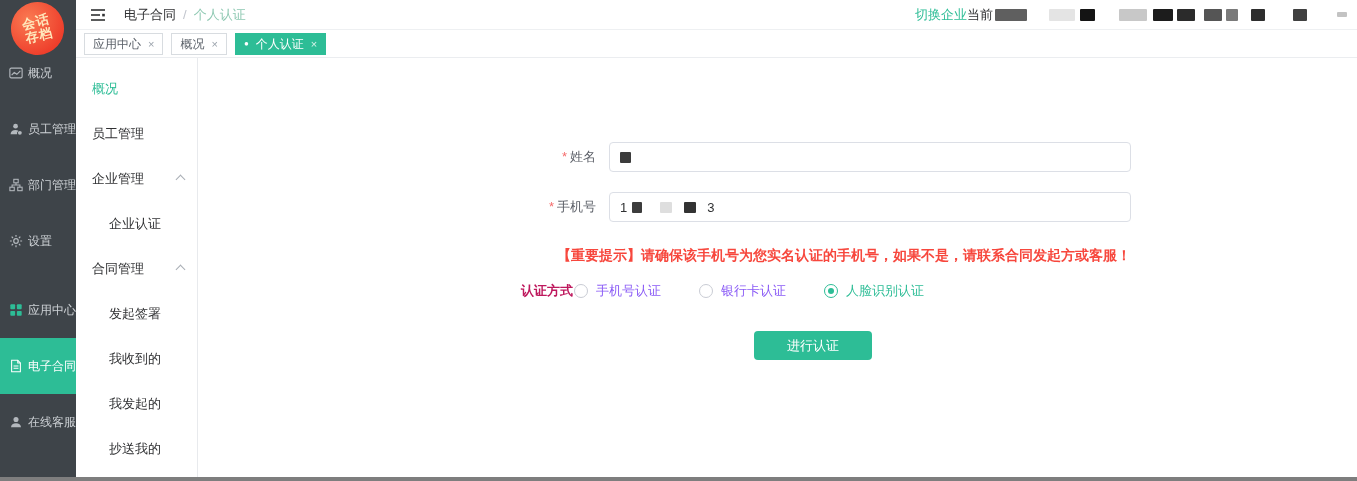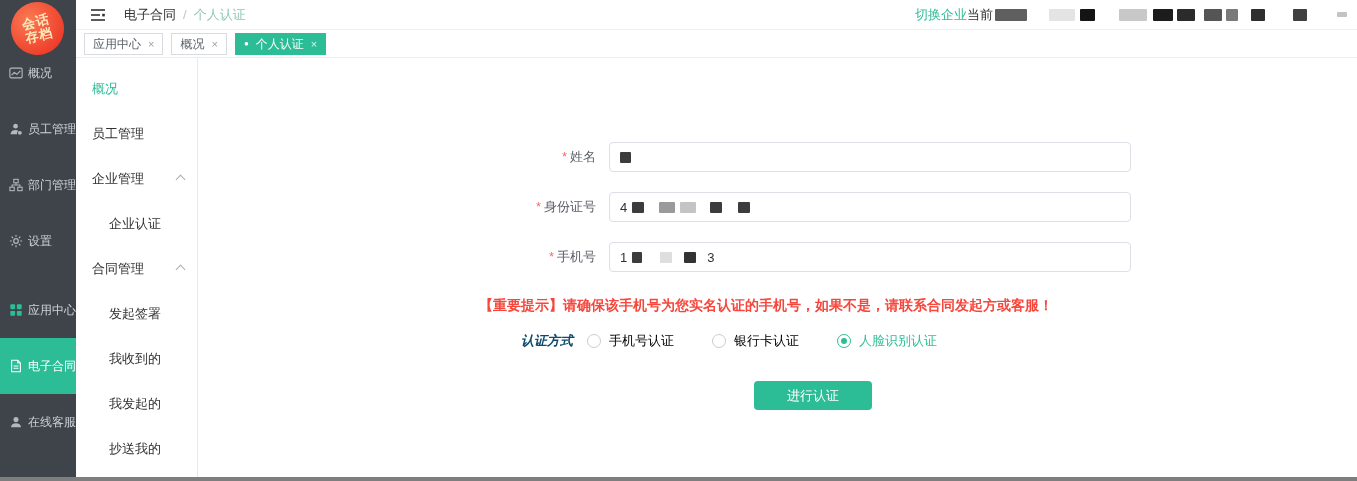--- a/index.html
+++ b/index.html
@@ -85,36 +85,36 @@
     width:130px; padding-right:13px; text-align:right; font-size:13px; color:#5a5e66; white-space:nowrap;
   }
   .req { color:#f56c6c; margin-right:3px; font-size:13px; }
   .finput {
     width:522px; height:30px; border:1px solid #dcdfe6; border-radius:4px; background:#fff;
     display:flex; align-items:center; padding-left:10px; gap:5px; font-size:13px; color:#303133;
     cursor:text;
   }
   .vb { height:11px; border-radius:1px; }
   .warning {
-    margin-top:22px; text-align:left; font-size:14px; font-weight:bold; color:#f7473d;
+    margin-top:22px; text-align:right; font-size:14px; font-weight:bold; color:#f7473d;
     line-height:20px; white-space:nowrap;
   }
   .auth-row { margin-top:16px; margin-left:42px; display:flex; align-items:center; height:20px; }
-  .auth-label { font-size:13px; font-weight:bold; color:#0c4a6e; margin-right:14px;font-style:italic; }
+  .auth-label { font-size:13px; font-weight:bold; color:#be185d; margin-right:1px; }
   .radio-opt { display:flex; align-items:center; margin-right:38px; cursor:pointer; }
   .radio-circle {
     width:14px; height:14px; border-radius:50%; border:1px solid #c9ccd4; background:#fff;
     margin-right:8px; position:relative; flex:0 0 14px;
   }
   .radio-opt.selected .radio-circle { border-color:#2dbd96; }
   .radio-opt.selected .radio-circle::after {
     content:""; position:absolute; left:3px; top:3px; width:6px; height:6px;
     border-radius:50%; background:#2dbd96;
   }
-  .radio-text { font-size:13px; color:#000000; }
+  .radio-text { font-size:13px; color:#8b5cf6; }
   .radio-opt.selected .radio-text { color:#2dbd96; }
   .submit-btn {
     margin-top:30px; margin-left:275px; width:118px; height:29px; border:none; border-radius:4px;
     background:#2dbd96; color:#fff; font-size:13px; cursor:pointer;
     font-family:"Liberation Sans","DejaVu Sans",sans-serif;
   }
 
   
   .bottom-strip { position:absolute; left:0; bottom:0; width:1357px; height:4px; background:#7e7e7e; }
 </style>
@@ -272,33 +272,20 @@
 
     <div class="frow">
       <div class="flabel">
         <span class="req">*</span><span>姓名</span>
       </div>
       <div class="finput">
         <div class="vb" style="width:11px;background:#3c3c3c;"></div>
       </div>
     </div>
 
-    <div class="frow">
-      <div class="flabel">
-        <span class="req">*</span><span>身份证号</span>
-      </div>
-      <div class="finput">
-        <span>4</span>
-        <div class="vb" style="width:12px;background:#3c3c3c;margin-right:10px;"></div>
-        <div class="vb" style="width:16px;background:#9a9a9a;"></div>
-        <div class="vb" style="width:16px;background:#c4c4c4;margin-right:9px;"></div>
-        <div class="vb" style="width:12px;background:#3c3c3c;margin-right:11px;"></div>
-        <div class="vb" style="width:12px;background:#3c3c3c;"></div>
-      </div>
-    </div>
 
     <div class="frow">
       <div class="flabel">
         <span class="req">*</span><span>手机号</span>
       </div>
       <div class="finput">
         <span>1</span>
         <div class="vb" style="width:10px;background:#3c3c3c;margin-right:13px;"></div>
         <div class="vb" style="width:12px;background:#dedede;margin-right:7px;"></div>
         <div class="vb" style="width:12px;background:#333333;margin-right:6px;"></div>

